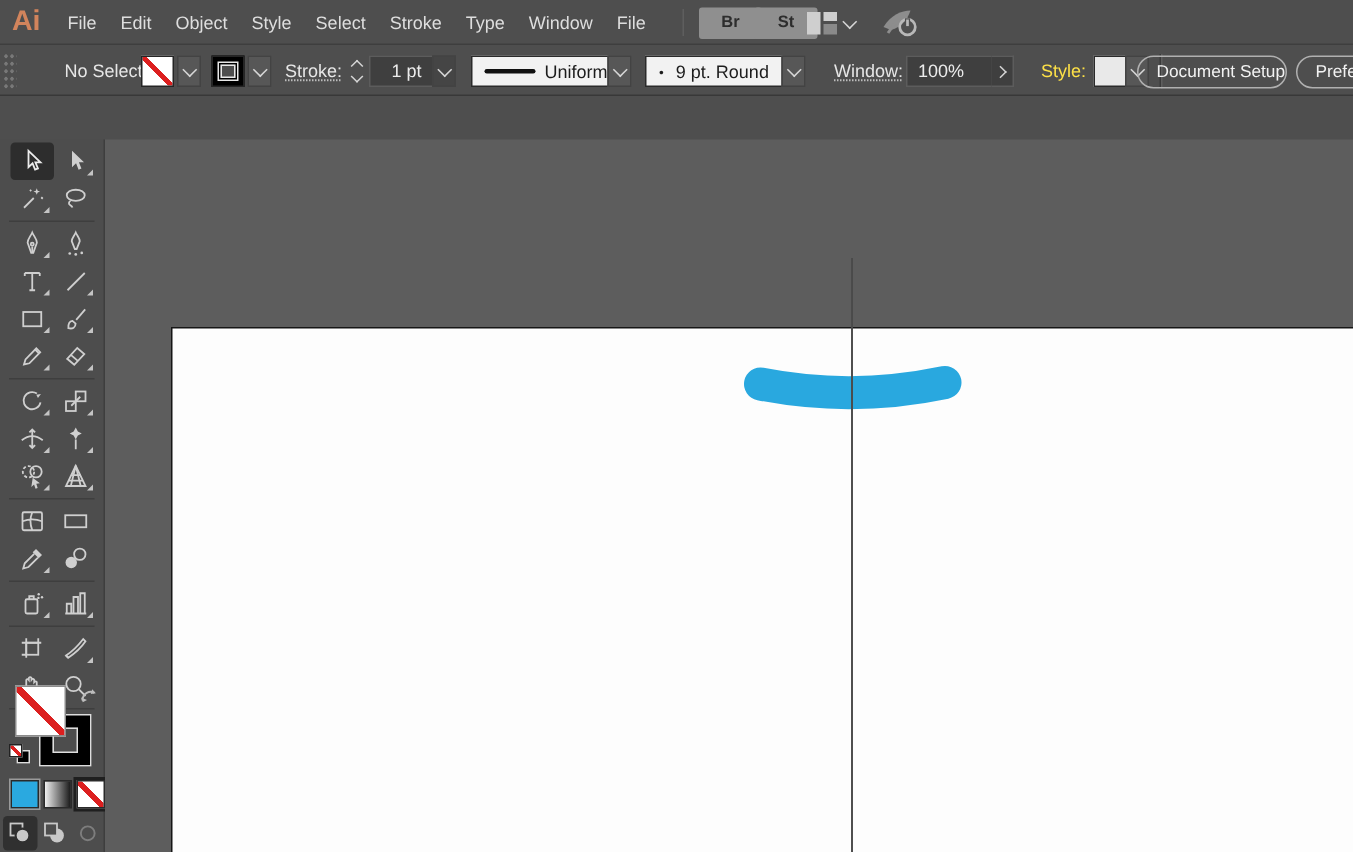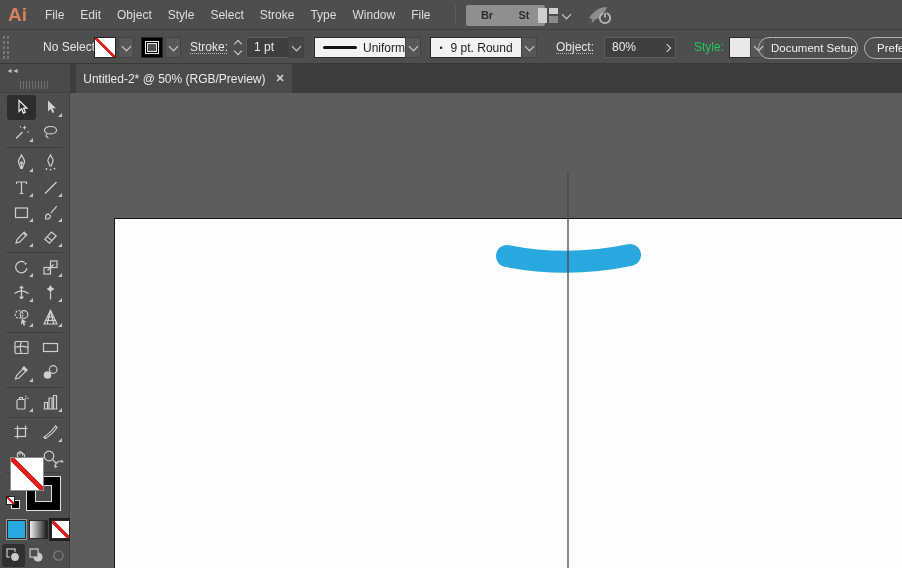--- a/index.html
+++ b/index.html
@@ -178,69 +178,59 @@
     <div class="chev-cell" style="left:165px;">
         <i class="chev"></i>
       </div>
 
     <span class="cb-label dotted-u" style="left:190px;">Stroke:</span>
 
     <div class="stepper" style="left:231px;">
         <i class="up"></i>
         <i class="dn"></i>
       </div>
-    <div class="dark-field" style="left:246px; width:43px;">1 pt</div>
+    <div class="dark-field" style="left:246px; width:43px;text-align:center;">1 pt</div>
     <div class="chev-cell" style="left:288px; background:#454545;">
         <i class="chev"></i>
       </div>
 
     <div class="light-drop" style="left:314px; width:92px;">
       <i class="stroke-preview"></i>
       <span>Uniform</span>
     </div>
     <div class="chev-cell" style="left:405px;">
         <i class="chev"></i>
       </div>
 
     <div class="light-drop" style="left:430px; width:92px; justify-content:center; gap:8px;">
       <span style="font-size:9px;">•</span>
       <span>9 pt. Round</span>
     </div>
     <div class="chev-cell" style="left:521px;">
         <i class="chev"></i>
       </div>
 
-    <span class="cb-label dotted-u" style="left:556px;">Object:</span>
-    <div class="dark-field" style="left:604px; width:58px;">80%</div>
+    <span class="cb-label dotted-u" style="left:556px;">Window:</span>
+    <div class="dark-field" style="left:604px; width:58px;">100%</div>
     <div class="right-chev" style="left:661px;">
         <i></i>
       </div>
 
-    <span class="cb-label" style="left:694px; color:#22c55e;">Style:</span>
+    <span class="cb-label" style="left:694px; color:#fde047;">Style:</span>
     <div class="light-drop" style="left:729px; width:22px; background:#e9e9e9;"></div>
     <div class="chev-cell" style="left:750px;">
         <i class="chev"></i>
       </div>
 
     <div class="cb-sep" style="left:773px;"></div>
 
     <div class="cb-btn" style="left:758px; width:100px; text-align:left; left:758px;">Document Setup</div>
     <div class="cb-btn" style="left:864px; width:84px; text-align:left;">Preferences</div>
   </div>
 
-  <div class="tabbar">
-    <div class="panel-header">
-      <span class="collapse" style="font-size:7px; top:3px; position:absolute;">◄◄</span>
-      <div class="panel-grip"></div>
-    </div>
-    <div class="doc-tab">
-      <span>Untitled-2* @ 50% (RGB/Preview)</span>
-      <span class="tab-close">✕</span>
-    </div>
-  </div>
 
   <div class="main">
 
     <div class="toolspanel">
       <div style="height:2px;"></div>
       <div class="trow">
         <div class="tool active">
           <svg viewBox="0 0 19 19">
               <path class="w" d="M7 2.5v11l2.7-2.6 1.7 4.2 1.9-.8-1.7-4.1h3.4z"></path>
             </svg>

